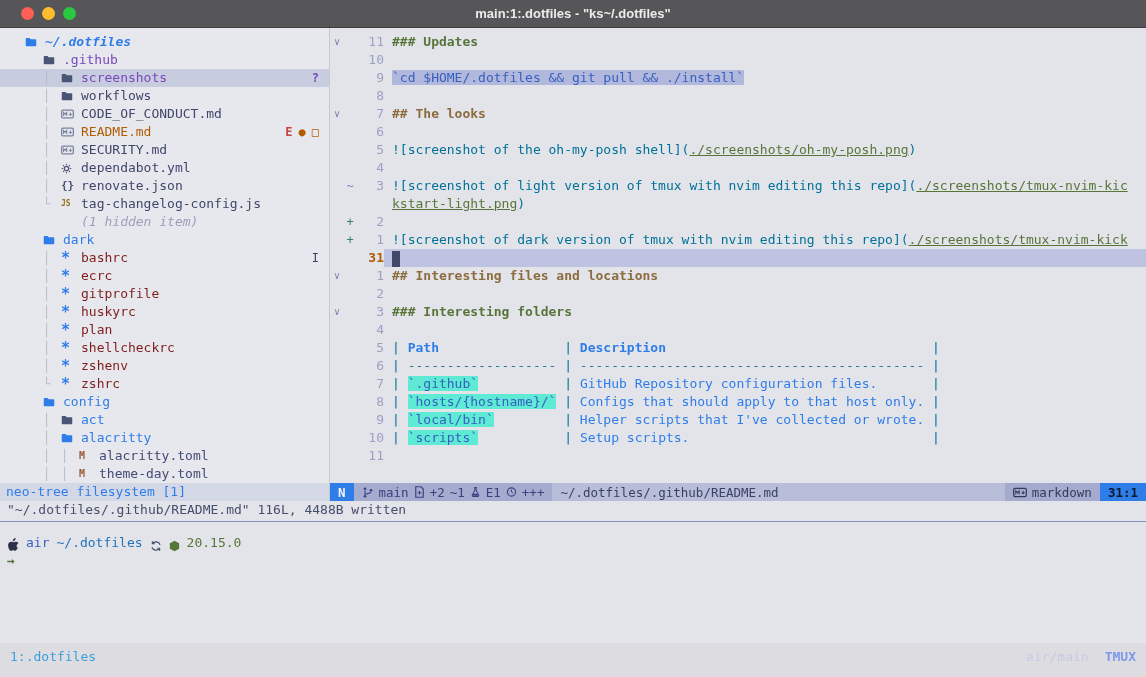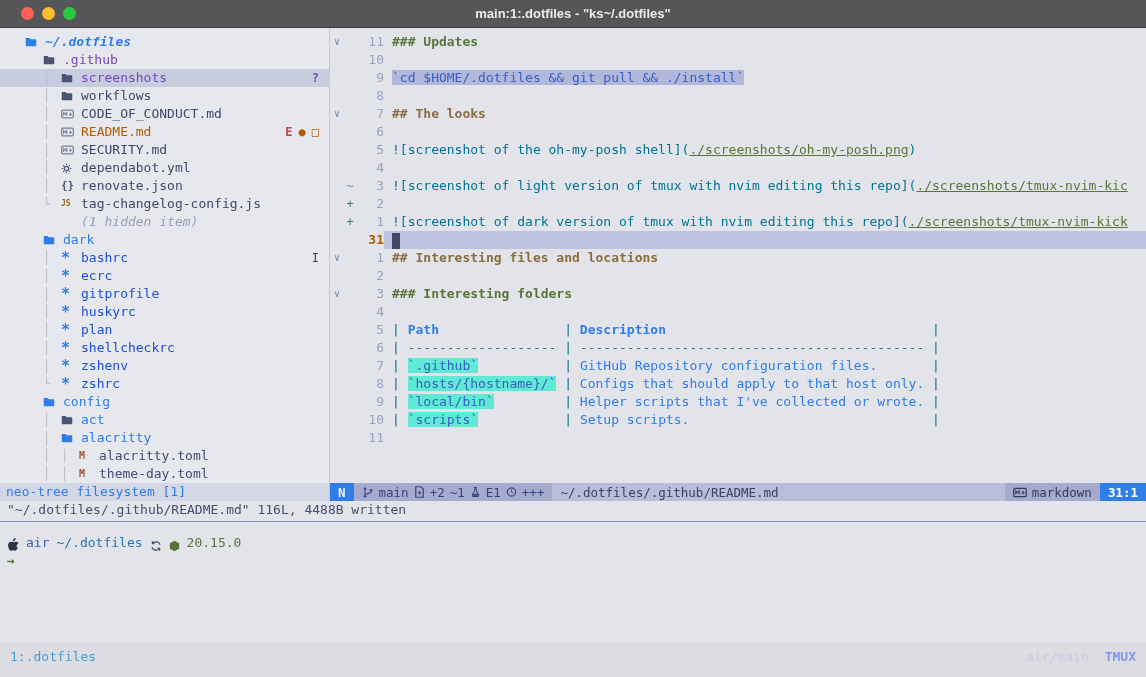--- a/index.html
+++ b/index.html
@@ -23,21 +23,21 @@
   .tree-row { height:18px; line-height:18px; display:flex; align-items:center; padding-left:25px; white-space:pre; }
   .tree-row.selected { background:#c8ccdf; }
   .gcell { display:inline-block; width:18px; color:#b6bace; font-size:12px; text-align:left; flex:0 0 18px; }
   .ticon { display:inline-flex; width:16px; justify-content:flex-start; align-items:center; margin-right:4px; flex:0 0 16px; }
   .tlabel { white-space:pre; }
   .lc-root   { color:#2e7de9; font-weight:bold; font-style:italic; }
   .lc-purple { color:#7847bd; }
   .lc-dark   { color:#40476b; }
   .lc-orange { color:#b15c00; }
   .lc-blue   { color:#2e7de9; }
-  .lc-slate  { color:#1d4ed8; }
+  .lc-slate  { color:#7f1d1d; }
   .lc-slate2 { color:#434b77; }
   .lc-hidden { color:#9b9fbd; font-style:italic; }
   .tbadges { margin-left:auto; margin-right:10px; display:flex; gap:6px; font-size:12px; }
   .b-purple { color:#7847bd; font-weight:bold; }
   .b-red    { color:#c64343; font-weight:bold; }
   .b-orange { color:#b15c00; }
   .b-dark   { color:#3b4261; }
   .ic-blue { color:#2e7de9; }
   .ic-dark { color:#4a5475; }
   .ic-gray { color:#7b81a0; }
@@ -72,21 +72,21 @@
   .seg-plain { color:#40476b; }
   .seg-cursor { display:inline-block; width:8px; height:16px; background:#414868; vertical-align:middle; }
 
   
   .statusline { height:18px; flex:0 0 18px; display:flex; align-items:stretch; font-size:12.5px; }
   .sl-seg { display:flex; align-items:center; white-space:pre; }
   .sl-mode { background:#2e7de9; color:#f2f3f8; font-weight:bold; padding:0 8px; }
   .sl-b { background:#a5abce; color:#3a4180; padding:0 8px; gap:5px; }
   .sl-c { background:#b8bdda; color:#3b4261; padding:0 8px; flex:1 1 auto; }
   .sl-y { background:#a5abce; color:#343b58; padding:0 8px; gap:5px; }
-  .sl-z { background:#2e7de9; color:#ffffff; font-weight:bold; padding:0 8px;text-align:right; }
+  .sl-z { background:#2e7de9; color:#0f172a; font-weight:bold; padding:0 8px;text-align:right; }
   .sl-icon { display:inline-flex; align-items:center; }
 
   
   .cmdline { height:18px; flex:0 0 18px; line-height:18px; color:#464e6e; padding-left:7px; white-space:pre; background:#e3e4ea; }
   .pane-divider { height:5px; flex:0 0 5px; display:flex; align-items:center; background:#e3e4ea; }
   .pane-divider .rule { height:1px; width:100%; background:#8591c4; }
   .shell { height:119px; flex:0 0 119px; background:#e3e4ea; padding:10px 0 0 7px; }
   .prompt-line { height:18px; line-height:18px; display:flex; align-items:flex-end; gap:7px; white-space:pre; }
   .p-host { color:#3760bf; }
   .p-cwd { color:#2573b8; }
@@ -181,20 +181,21 @@
       <div class="ed-lines" id="editor-lines">
           <div class="ed-line"><span class="ed-fold">∨</span><span class="ed-sign "></span><span class="ed-num">11</span><span class="ed-text"><span class="seg-h3">### Updates</span></span></div>
           <div class="ed-line"><span class="ed-fold"></span><span class="ed-sign "></span><span class="ed-num">10</span><span class="ed-text"></span></div>
           <div class="ed-line"><span class="ed-fold"></span><span class="ed-sign "></span><span class="ed-num">9</span><span class="ed-text"><span class="seg-code9">`cd $HOME/.dotfiles &amp;&amp; git pull &amp;&amp; ./install`</span></span></div>
           <div class="ed-line"><span class="ed-fold"></span><span class="ed-sign "></span><span class="ed-num">8</span><span class="ed-text"></span></div>
           <div class="ed-line"><span class="ed-fold">∨</span><span class="ed-sign "></span><span class="ed-num">7</span><span class="ed-text"><span class="seg-h2">## The looks</span></span></div>
           <div class="ed-line"><span class="ed-fold"></span><span class="ed-sign "></span><span class="ed-num">6</span><span class="ed-text"></span></div>
           <div class="ed-line"><span class="ed-fold"></span><span class="ed-sign "></span><span class="ed-num">5</span><span class="ed-text"><span class="seg-md">![screenshot of the oh-my-posh shell](</span><span class="seg-url">./screenshots/oh-my-posh.png</span><span class="seg-md">)</span></span></div>
           <div class="ed-line"><span class="ed-fold"></span><span class="ed-sign "></span><span class="ed-num">4</span><span class="ed-text"></span></div>
           <div class="ed-line"><span class="ed-fold"></span><span class="ed-sign sign-change">~</span><span class="ed-num">3</span><span class="ed-text"><span class="seg-md">![screenshot of light version of tmux with nvim editing this repo](</span><span class="seg-url">./screenshots/tmux-nvim-kic</span></span></div>
+          <div class="ed-line"><span class="ed-fold"></span><span class="ed-sign "></span><span class="ed-num"></span><span class="ed-text"><span class="seg-url">kstart-light.png</span><span class="seg-md">)</span></span></div>
           <div class="ed-line"><span class="ed-fold"></span><span class="ed-sign sign-add">+</span><span class="ed-num">2</span><span class="ed-text"></span></div>
           <div class="ed-line"><span class="ed-fold"></span><span class="ed-sign sign-add">+</span><span class="ed-num">1</span><span class="ed-text"><span class="seg-md">![screenshot of dark version of tmux with nvim editing this repo](</span><span class="seg-url">./screenshots/tmux-nvim-kick</span></span></div>
           <div class="ed-line cursorline"><span class="ed-fold"></span><span class="ed-sign "></span><span class="ed-num cur">31</span><span class="ed-text"><span class="seg-cursor"></span></span></div>
           <div class="ed-line"><span class="ed-fold">∨</span><span class="ed-sign "></span><span class="ed-num">1</span><span class="ed-text"><span class="seg-h2">## Interesting files and locations</span></span></div>
           <div class="ed-line"><span class="ed-fold"></span><span class="ed-sign "></span><span class="ed-num">2</span><span class="ed-text"></span></div>
           <div class="ed-line"><span class="ed-fold">∨</span><span class="ed-sign "></span><span class="ed-num">3</span><span class="ed-text"><span class="seg-h3">### Interesting folders</span></span></div>
           <div class="ed-line"><span class="ed-fold"></span><span class="ed-sign "></span><span class="ed-num">4</span><span class="ed-text"></span></div>
           <div class="ed-line"><span class="ed-fold"></span><span class="ed-sign "></span><span class="ed-num">5</span><span class="ed-text"><span class="seg-pipe">| </span><span class="seg-th">Path</span><span class="seg-plain">               </span><span class="seg-pipe"> | </span><span class="seg-th">Description</span><span class="seg-plain">                                 </span><span class="seg-pipe"> |</span></span></div>
           <div class="ed-line"><span class="ed-fold"></span><span class="ed-sign "></span><span class="ed-num">6</span><span class="ed-text"><span class="seg-pipe">| </span><span class="seg-dash">-------------------</span><span class="seg-pipe"> | </span><span class="seg-dash">--------------------------------------------</span><span class="seg-pipe"> |</span></span></div>
           <div class="ed-line"><span class="ed-fold"></span><span class="ed-sign "></span><span class="ed-num">7</span><span class="ed-text"><span class="seg-pipe">| </span><span class="seg-code">`.github`</span><span class="seg-plain">          </span><span class="seg-pipe"> | </span><span class="seg-td">GitHub Repository configuration files.</span><span class="seg-plain">      </span><span class="seg-pipe"> |</span></span></div>

